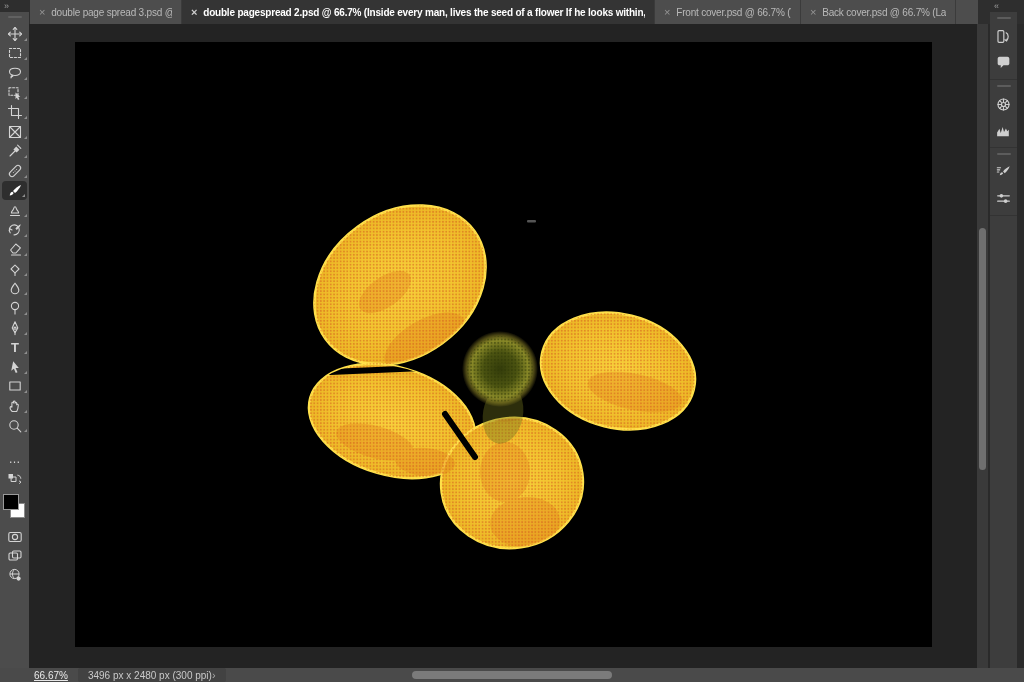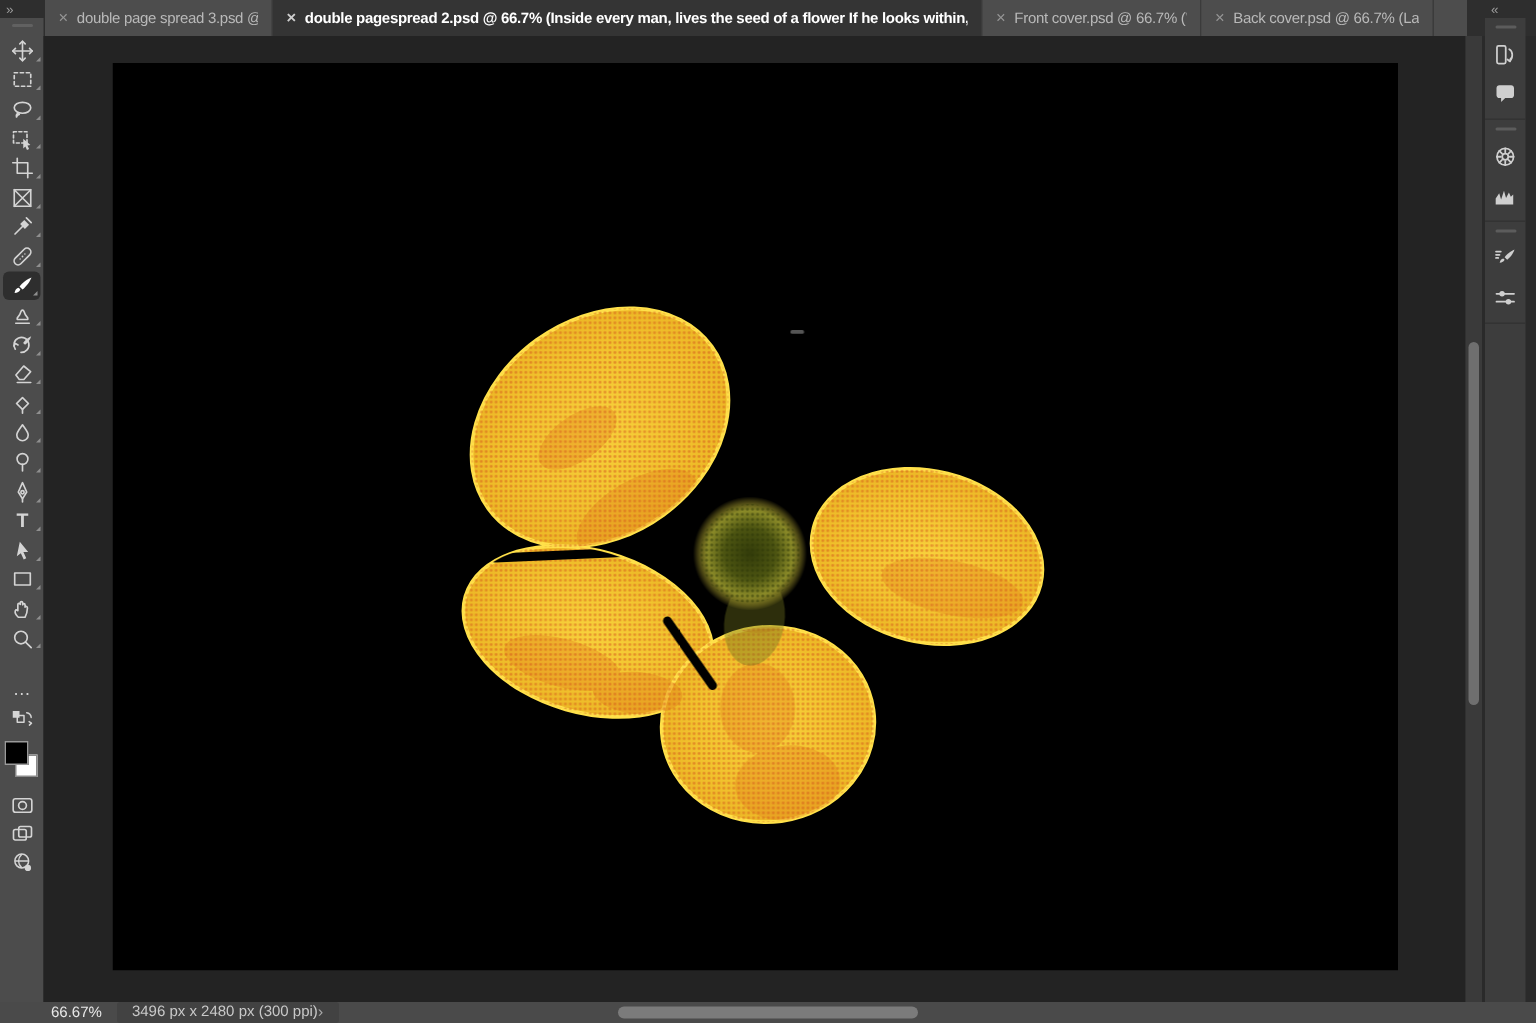--- a/index.html
+++ b/index.html
@@ -52,22 +52,22 @@
   
   .rdock { position:absolute; left:990px; top:12px; width:27px; height:656px; background:#3d3d3d; }
   .rgroup { border-bottom:1px solid #333333; padding:2px 0 4px 0; }
   .rgroup .grip { width:14px; height:2px; background:#5c5c5c; border-radius:1px; margin:3px auto 4px auto; }
   .dock-icon { width:27px; height:26px; display:flex; align-items:center; justify-content:center; color:#cfcfcf; cursor:pointer; }
   .dock-icon svg { width:17px; height:17px; }
 
   
   .statusbar { position:absolute; left:0; top:668px; width:1024px; height:14px; background:#4a4a4a;
                display:flex; align-items:center; padding-left:34px; gap:10px; font-size:10px; }
-  .zoom-readout { color:#e8e8e8; cursor:text; }
-  .doc-info-box { display:flex; gap:0; background:#424242; color:#c9c9c9;
+  .zoom-readout { color:#e8e8e8; cursor:text;text-decoration:underline; }
+  .doc-info-box { display:flex; align-items:center; gap:0; background:#424242; color:#c9c9c9;
                   padding:1px 10px; border-radius:2px; cursor:pointer; }
   .doc-info-chevron { color:#a8a8a8; font-size:11px; }
 </style>
 </head>
 <body>
 
 <div class="app">
 
   <div class="tabbar">
     <span class="expand-glyph">»</span>

